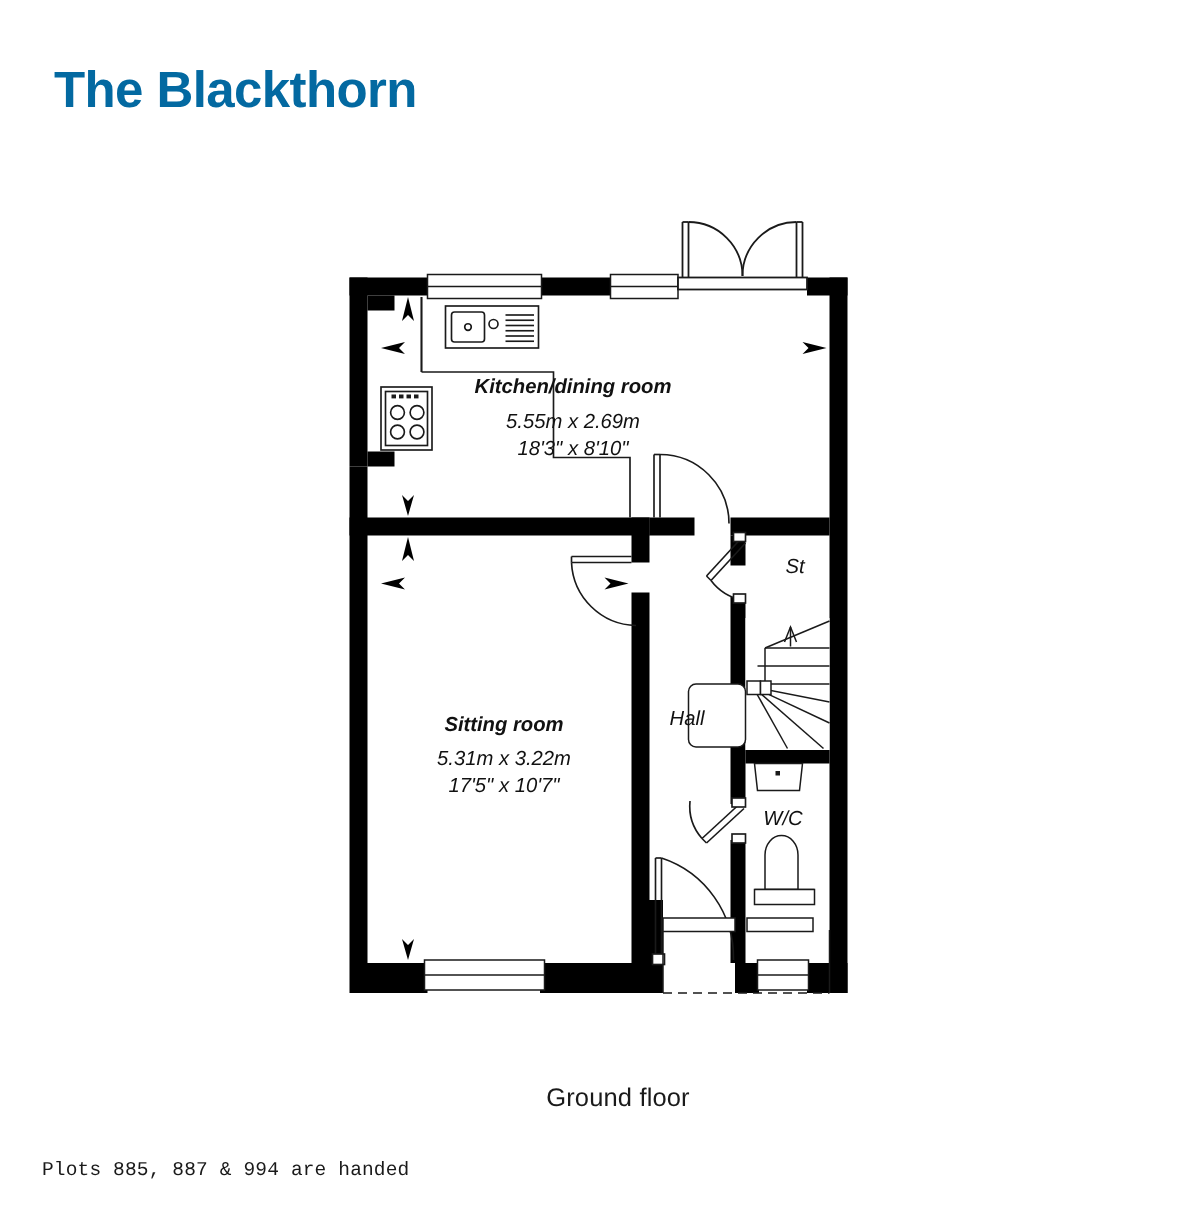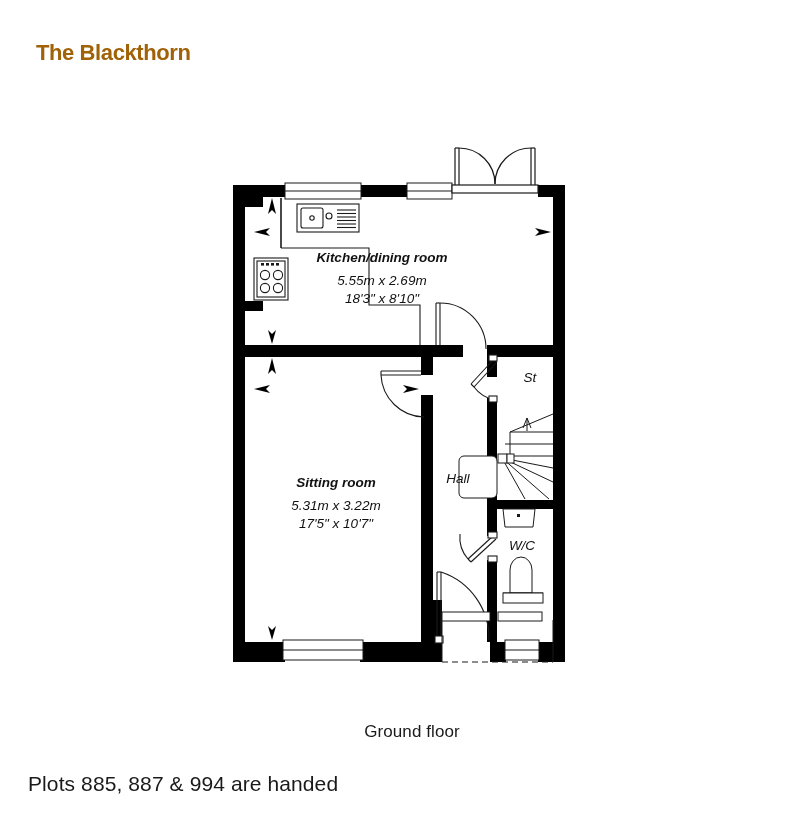--- a/index.html
+++ b/index.html
@@ -17,24 +17,24 @@
   }
   #page {
     position: relative;
     width: 800px;
     height: 818px;
   }
   .title {
     position: absolute;
     left: 36px;
     top: 40px;
-    font-size: 22px;
+    font-size: 34px;
     font-weight: bold;
     letter-spacing: -0.4px;
-    color: #a16207;
+    color: #0369a1;
     line-height: 1.2;
   }
   .plan-wrap {
     position: absolute;
     left: 0;
     top: 0;
     width: 678px;
     height: 700px;
     font-style: italic;
   }
@@ -48,23 +48,24 @@
     width: 800px;
     text-align: center;
     font-size: 17px;
     color: #1a1a1a;
     letter-spacing: 0.1px;
   }
   .note {
     position: absolute;
     left: 28px;
     top: 772px;
-    font-size: 21px;
+    font-size: 13px;
     color: #1a1a1a;
     letter-spacing: 0.1px;
+    font-family: Liberation Mono, monospace;
   }
   
   .rm-name {
     font-family: "Liberation Sans", sans-serif;
     font-size: 13.5px;
     font-weight: bold;
     fill: #111111;
     text-anchor: middle;
   }
   .rm-dim {

